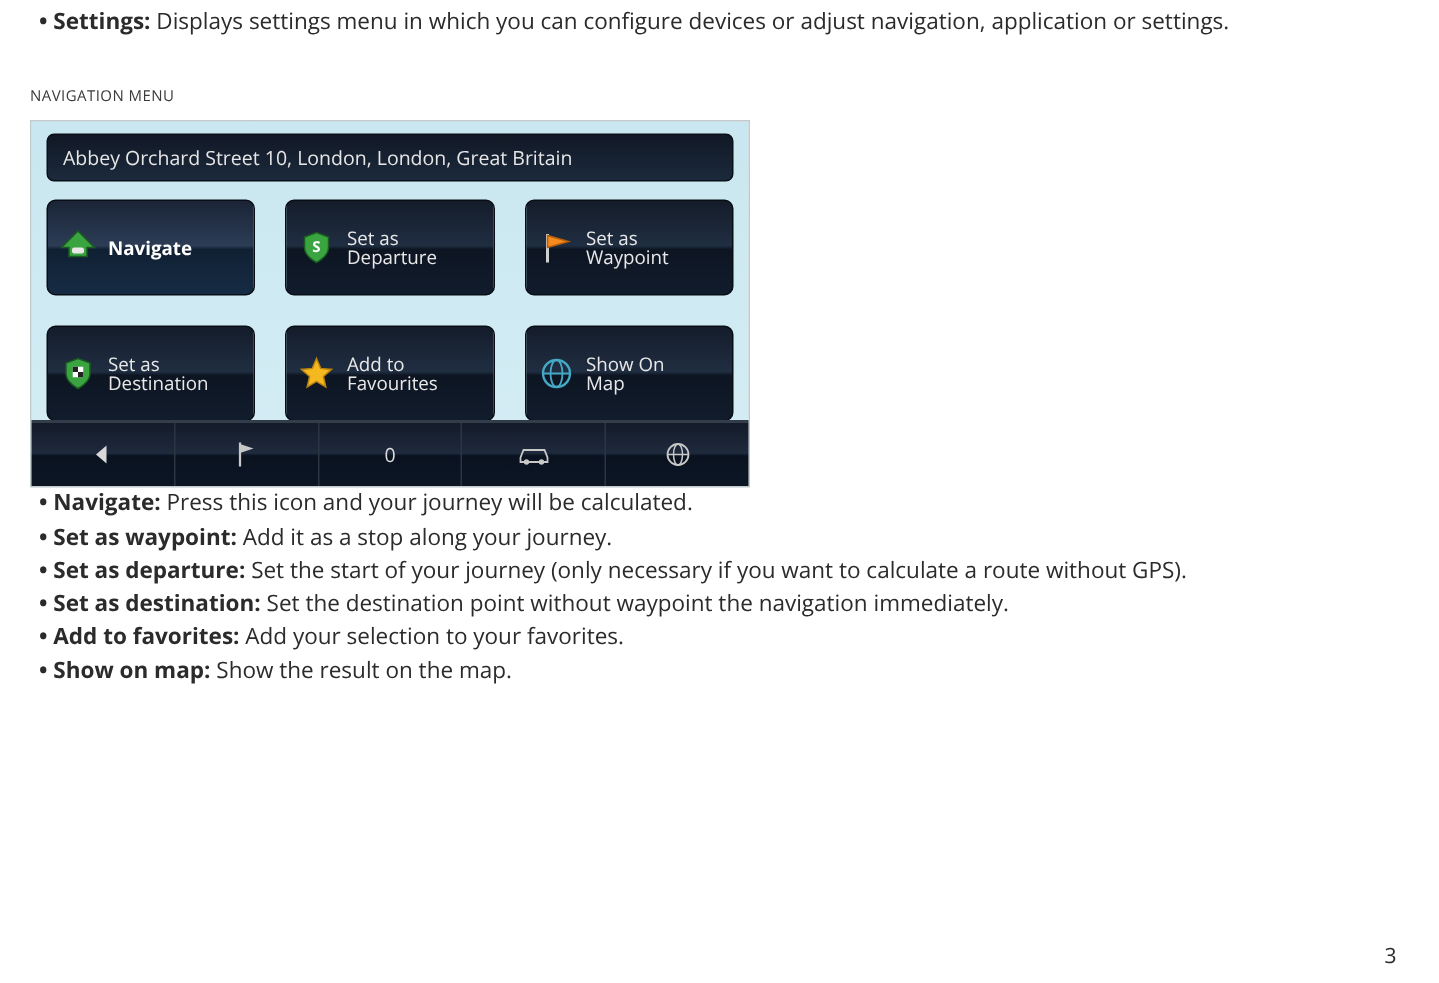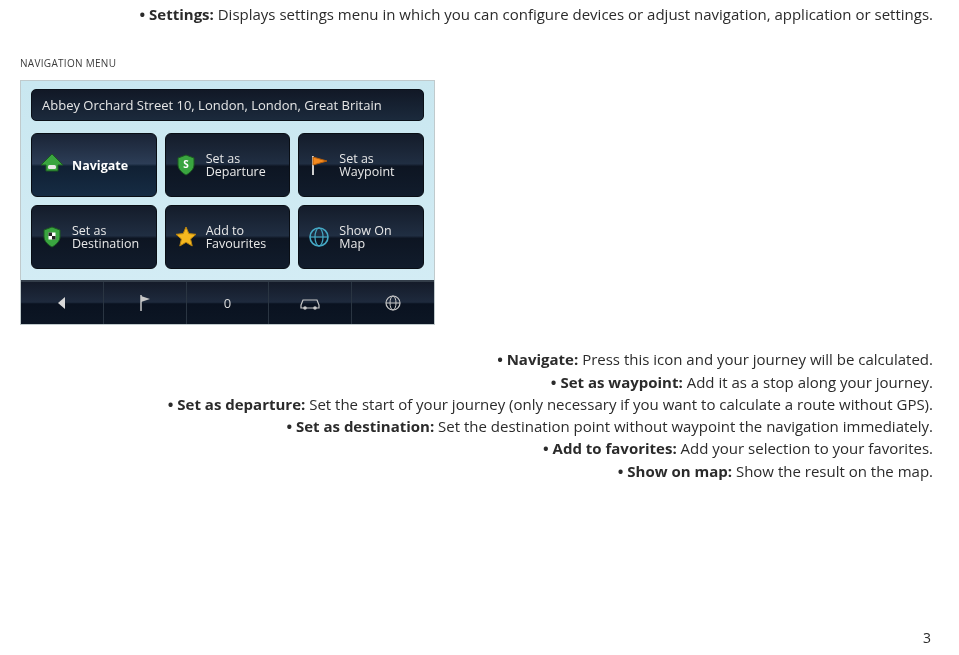--- a/index.html
+++ b/index.html
@@ -5,44 +5,44 @@
   * { margin: 0; padding: 0; box-sizing: border-box; }
   body {
     width: 959px;
     height: 655px;
     background: #fff;
     font-family: "Segoe UI", "Open Sans", Arial, sans-serif;
     color: #2b2b2b;
     padding: 4px 26px 10px 20px;
     position: relative;
   }
-  ul.doc-list { list-style: none; margin-left: 6px; text-align: right; }
+  ul.doc-list { list-style: none; margin-left: 6px; }
   ul.doc-list > li::before { content: "• "; font-weight: bold; }
   ul.doc-list > li { font-size: 15px; line-height: 1.35; margin-bottom: 2px; }
   .bold-term { font-weight: 700; }
   h2.section { font-size: 10px; font-weight: 400; letter-spacing: 0.3px; color: #3a3a3a; margin: 18px 0 10px; }
   .nav-window {
-    width: 415px; height: 245px;
+    width: 480px; height: 245px;
     background: linear-gradient(#c9e7f0, #d5edf5);
     border: 1px solid #c0cacc;
     position: relative;
-    margin-bottom: 24px;
+    margin-bottom: 0;
   }
   .addr-bar {
     position: absolute; top: 8px; left: 10px; right: 10px;
     height: 32px;
     background: linear-gradient(#111826, #1b2a3c);
     border: 1px solid #0a1018; border-radius: 5px;
     color: #e6e6e6; font-size: 13px; padding: 0 10px;
     display: flex; align-items: center;
   }
   .btn-grid {
     position: absolute; top: 52px; left: 10px; right: 10px;
     display: grid; grid-template-columns: repeat(3, 1fr); grid-template-rows: repeat(2, 64px);
-    gap: 8px;
+    gap: 20px;
   }
   .nav-btn {
     background: linear-gradient(#141c2a, #202e42 48%, #0d1522 52%, #111c2c);
     border: 1px solid #090e15; border-radius: 6px;
     display: flex; align-items: center; gap: 6px;
     padding: 0 6px; color: #e8e8e8; font-size: 12.5px; line-height: 1.05;
   }
   .nav-btn.active {
     background: linear-gradient(#1a2436, #2c3d56 48%, #102033 52%, #162c44);
     font-weight: 700; color: #fff;

